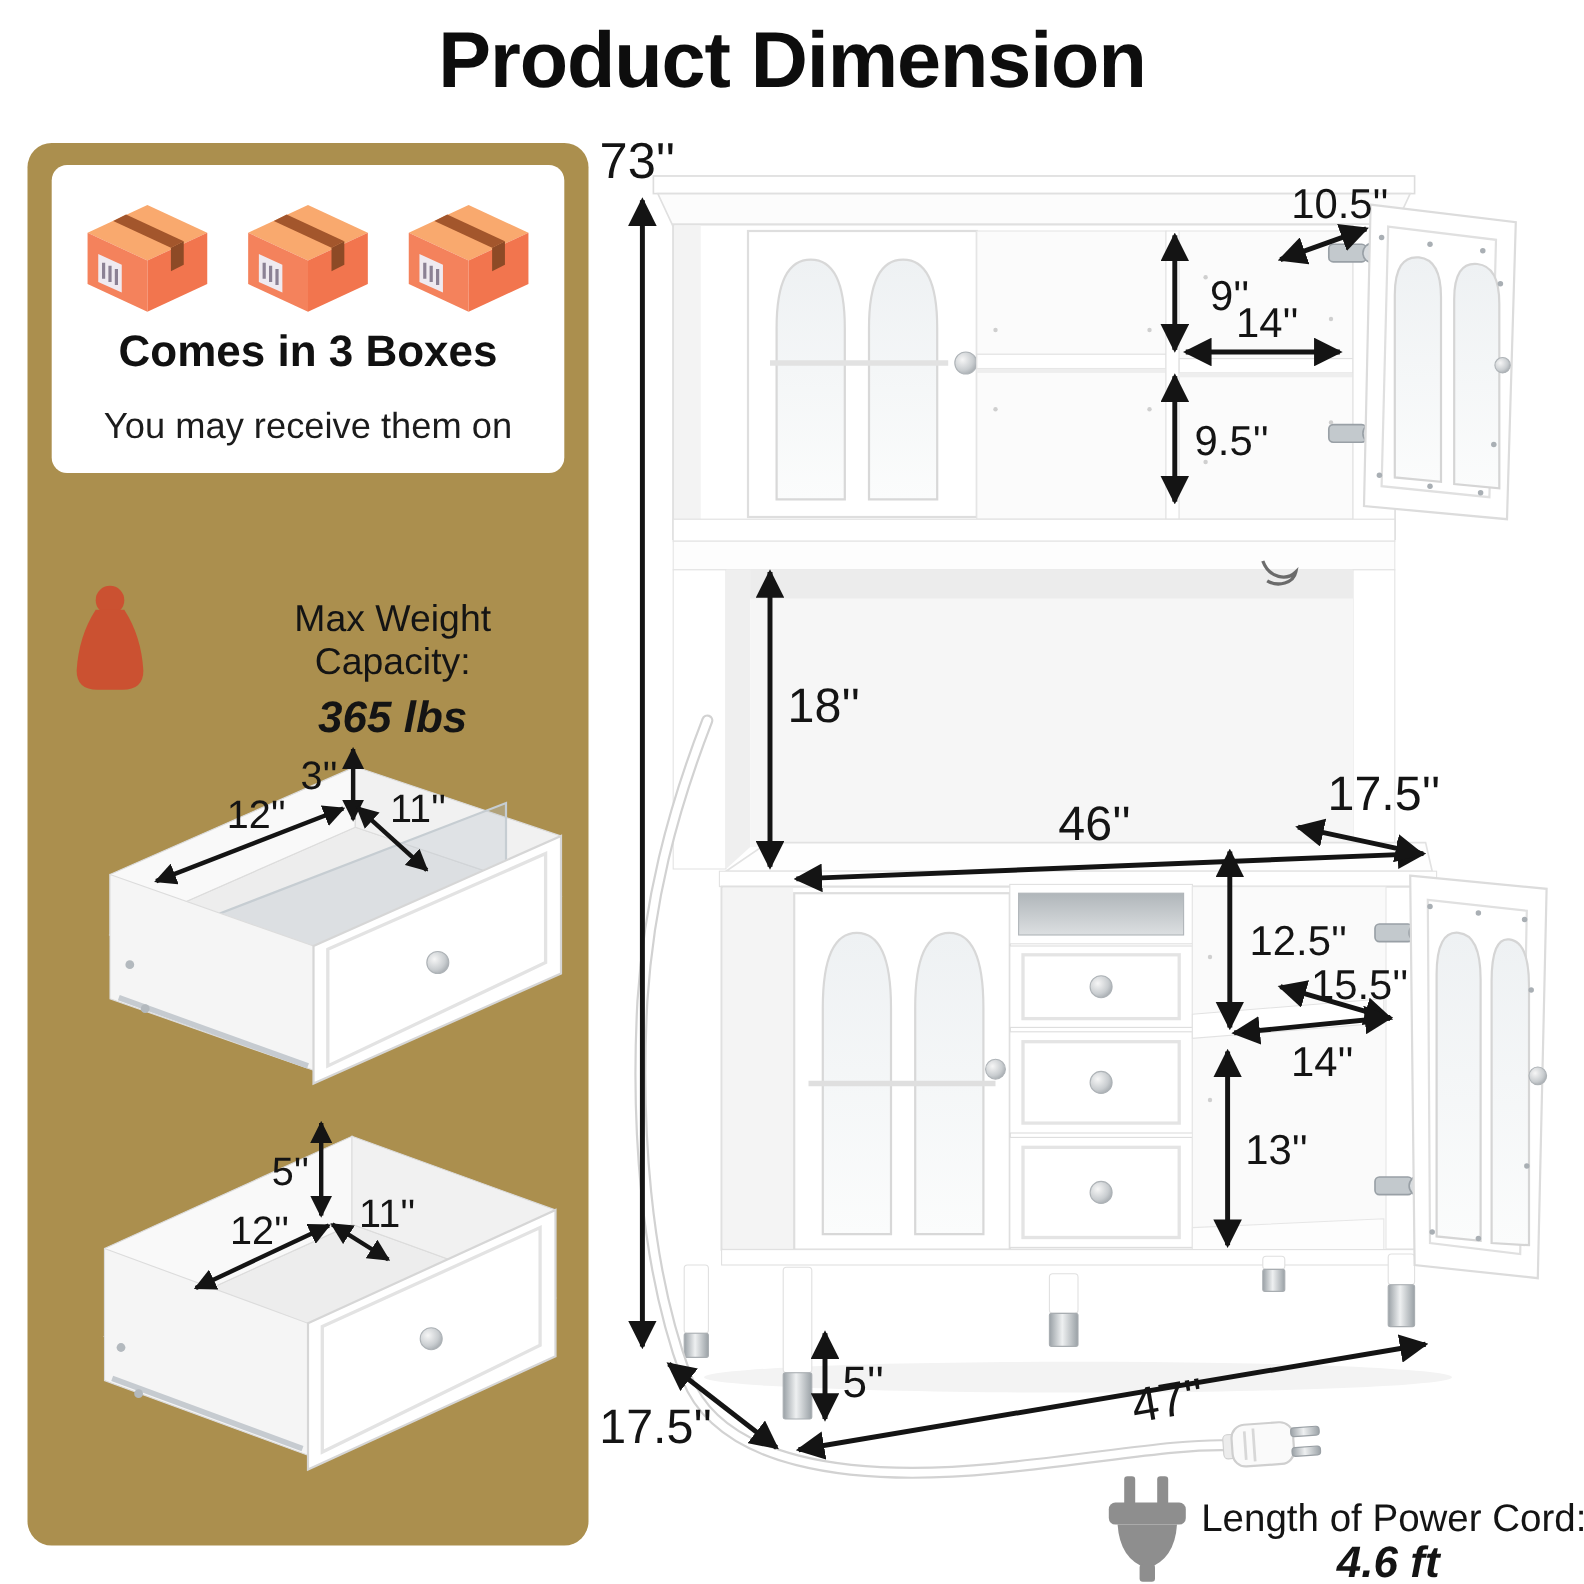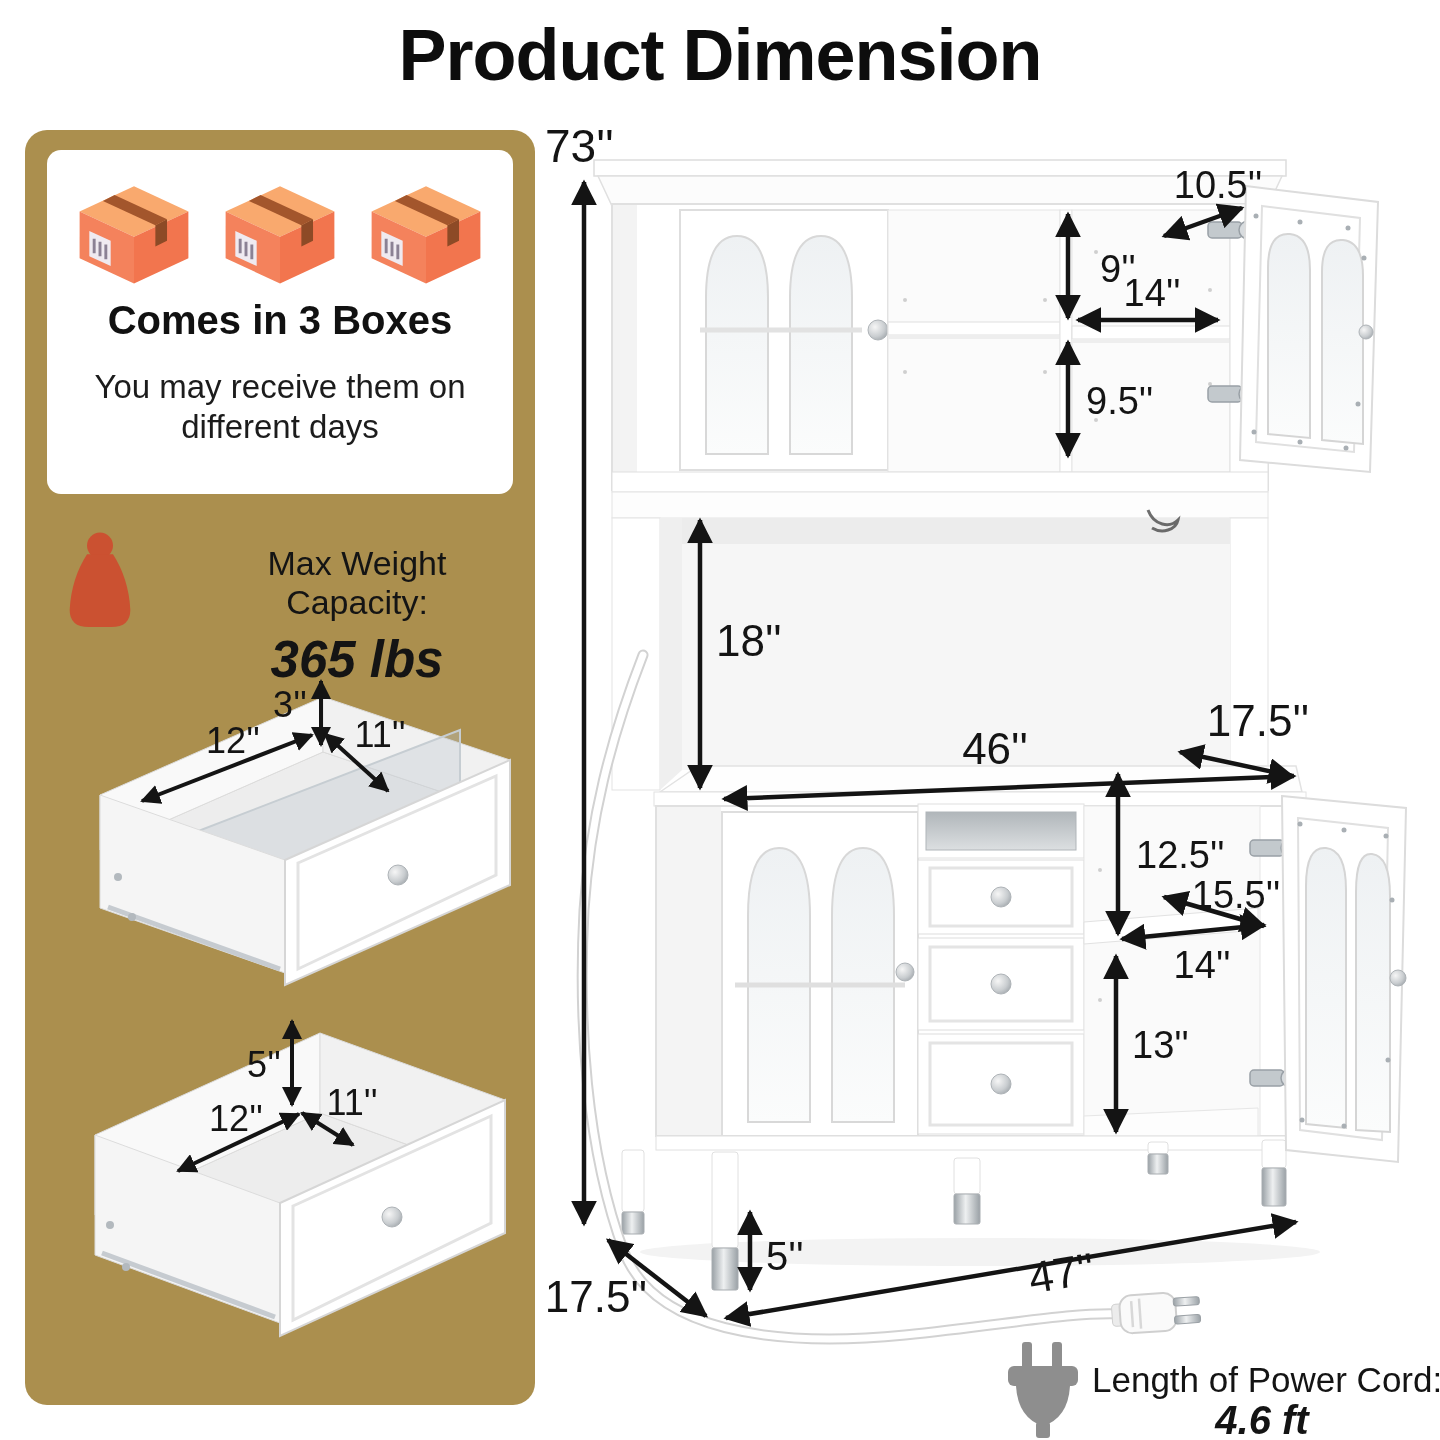--- a/index.html
+++ b/index.html
@@ -7,31 +7,31 @@
     --box-tape:#a3562c; --box-tape-dark:#8d4a26; --weight-icon:#cb5131;
     --dim-text:#141414; --plug-gray:#8e8e8e;
   }
   html,body{margin:0;padding:0;}
   body{width:1440px;height:1440px;background:#ffffff;position:relative;overflow:hidden;
        font-family:"Liberation Sans",sans-serif;color:#141414;}
   .page-title{position:absolute;left:0;top:14px;width:100%;text-align:center;
       font-size:72px;font-weight:700;letter-spacing:-1px;color:#0d0d0d;}
   .sidebar{position:absolute;left:25px;top:130px;width:510px;height:1275px;
       background:var(--sidebar-bg);border-radius:22px;}
-  .boxes-card{position:absolute;left:22px;top:20px;width:466px;height:344px;
+  .boxes-card{position:absolute;left:22px;top:20px;width:466px;height:280px;
       background:#ffffff;border-radius:14px;text-align:center;}
   .pkg-row{display:flex;justify-content:center;gap:10px;margin-top:26px;}
   .pkg-row svg{width:136px;height:110px;}
   .boxes-title{font-size:40px;font-weight:700;margin-top:12px;color:#111;}
   .boxes-note{font-size:33px;line-height:1.2;margin-top:24px;color:#1c1c1c;}
   .weight-row{position:absolute;left:30px;top:400px;width:460px;display:flex;align-items:flex-start;gap:37px;}
   .weight-row svg{width:80px;height:104px;flex:0 0 auto;margin-left:5px;}
   .weight-text{margin-left:22px;width:350px;text-align:center;}
   .weight-label{font-size:34px;margin-top:14px;}
-  .weight-value{font-size:51px;font-weight:700;font-style:italic;margin-top:8px;}
+  .weight-value{font-size:40px;font-weight:700;font-style:italic;margin-top:8px;}
   .drawer-fig{position:absolute;left:15px;}
   .drawer-fig.top{top:525px;}
   .drawer-fig.bottom{top:855px;}
   svg text.dim{fill:var(--dim-text);font-family:"Liberation Sans",sans-serif;}
   .cab{position:absolute;left:0;top:0;}
 </style>
 </head>
 <body>
 
 <svg width="0" height="0" style="position:absolute" aria-hidden="true">
@@ -78,21 +78,20 @@
       <svg viewBox="0 0 140 112">
           <use href="#pkg"></use>
         </svg>
       <svg viewBox="0 0 140 112">
           <use href="#pkg"></use>
         </svg>
     </div>
     <div class="boxes-title">Comes in 3 Boxes</div>
     <div class="boxes-note">
       <div>You may receive them on</div>
-      <div>different days</div>
     </div>
   </div>
 
   <div class="weight-row">
     <svg viewBox="0 0 90 120">
       <circle cx="45" cy="18" r="15" fill="var(--weight-icon)"></circle>
       <path d="M30,28 L60,28 Q78,56 80,92 Q80,112 58,112 L32,112 Q10,112 10,92 Q12,56 30,28 Z" fill="var(--weight-icon)"></path>
     </svg>
     <div class="weight-text">
       <div class="weight-label">Max Weight Capacity:</div>

